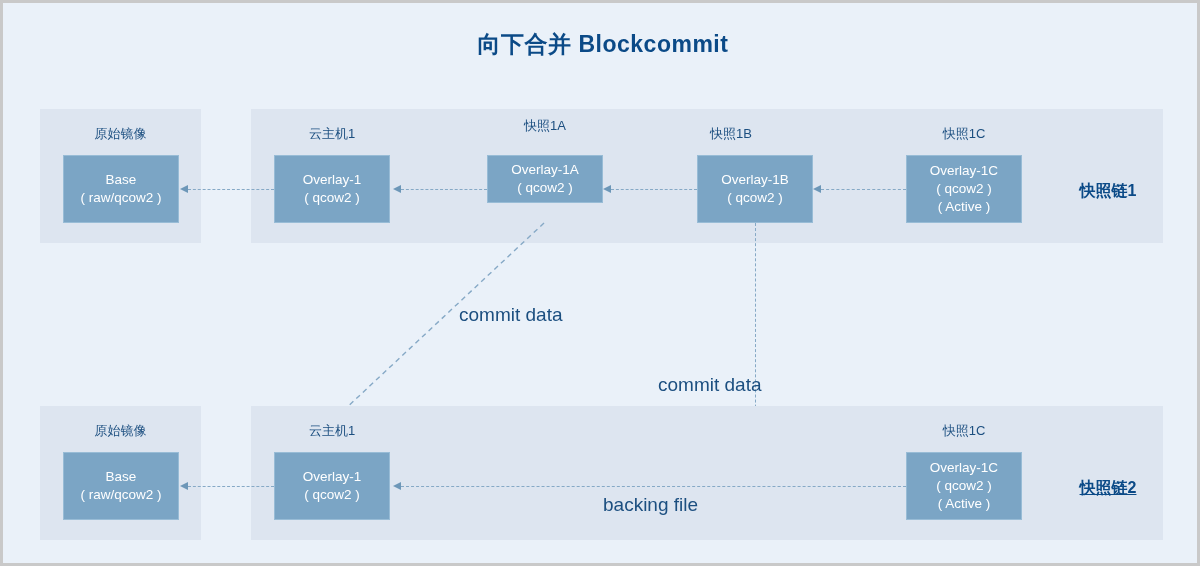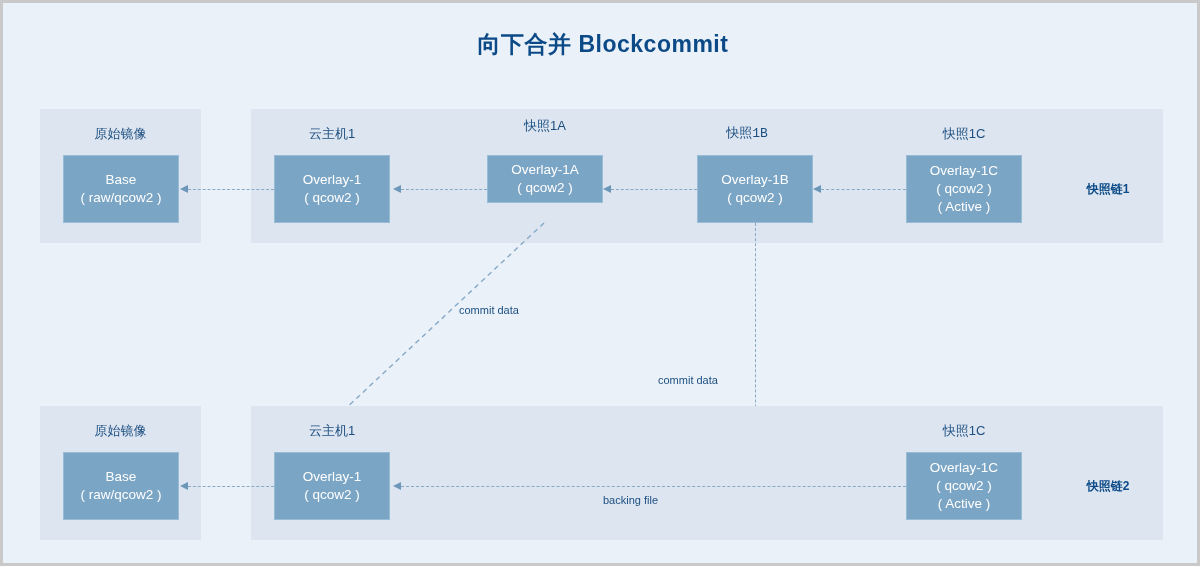--- a/index.html
+++ b/index.html
@@ -44,21 +44,21 @@
     position: absolute;
     font-size: 13px;
     color: #1c4f80;
     text-align: center;
     white-space: nowrap;
     line-height: 1;
   }
   
   .chain-label {
     position: absolute;
-    font-size: 12px;
+    font-size: 16px;
     font-weight: bold;
     color: #0b4a87;
     text-align: center;
     white-space: nowrap;
   }
   
   .node {
     position: absolute;
     background: #7ba5c5;
     border: 1px solid #98bcd6;
@@ -71,21 +71,21 @@
     align-items: center;
     justify-content: center;
     text-align: center;
     white-space: nowrap;
   }
   .node .ln { display: block; }
 
   
   .edge-label {
     position: absolute;
-    font-size: 11px;
+    font-size: 19px;
     color: #1c4f80;
     white-space: nowrap;
   }
 
   
   .h-dash {
     position: absolute;
     height: 0;
     border-top: 1.4px dashed #86a9c6;
   }
@@ -114,21 +114,21 @@
 <div id="canvas">
 
   <div id="title">向下合并 Blockcommit</div>
 
   <div class="panel panel-img-top"></div>
   <div class="panel panel-chain-top"></div>
 
   <div class="caption" style="left:37px;  top:124px; width:161px;">原始镜像</div>
   <div class="caption" style="left:269px; top:124px; width:120px;">云主机1</div>
   <div class="caption" style="left:482px; top:116px; width:120px;">快照1A</div>
-  <div class="caption" style="left:684px; top:124px; width:120px;font-family:Liberation Mono, monospace;">快照1B</div>
+  <div class="caption" style="left:668px; top:124px; width:120px;">快照1B</div>
   <div class="caption" style="left:901px; top:124px; width:120px;">快照1C</div>
 
   <div class="node" style="left:60px; top:152px; width:116px; height:68px;">
     <span class="ln">Base</span>
     <span class="ln">( raw/qcow2 )</span>
   </div>
 
   <div class="node" style="left:271px; top:152px; width:116px; height:68px;">
     <span class="ln">Overlay-1</span>
     <span class="ln">( qcow2 )</span>
@@ -193,21 +193,21 @@
     <span class="ln">Overlay-1</span>
     <span class="ln">( qcow2 )</span>
   </div>
 
   <div class="node" style="left:903px; top:449px; width:116px; height:68px;">
     <span class="ln">Overlay-1C</span>
     <span class="ln">( qcow2 )</span>
     <span class="ln">( Active )</span>
   </div>
 
-  <div class="chain-label" style="left:1050px; top:475px; width:110px;">快照链2</div>
+  <div class="chain-label" style="left:1050px; top:475px; width:110px;text-decoration:underline;">快照链2</div>
 
   <div class="h-dash" style="left:185px; top:483px; width:86px;"></div>
   <div class="arrow-left" style="left:177px; top:478.5px;"></div>
 
   <div class="h-dash" style="left:398px; top:483px; width:505px;"></div>
   <div class="arrow-left" style="left:390px; top:478.5px;"></div>
 
   <div class="edge-label" style="left:600px; top:491px;">backing file</div>
 
 </div>

